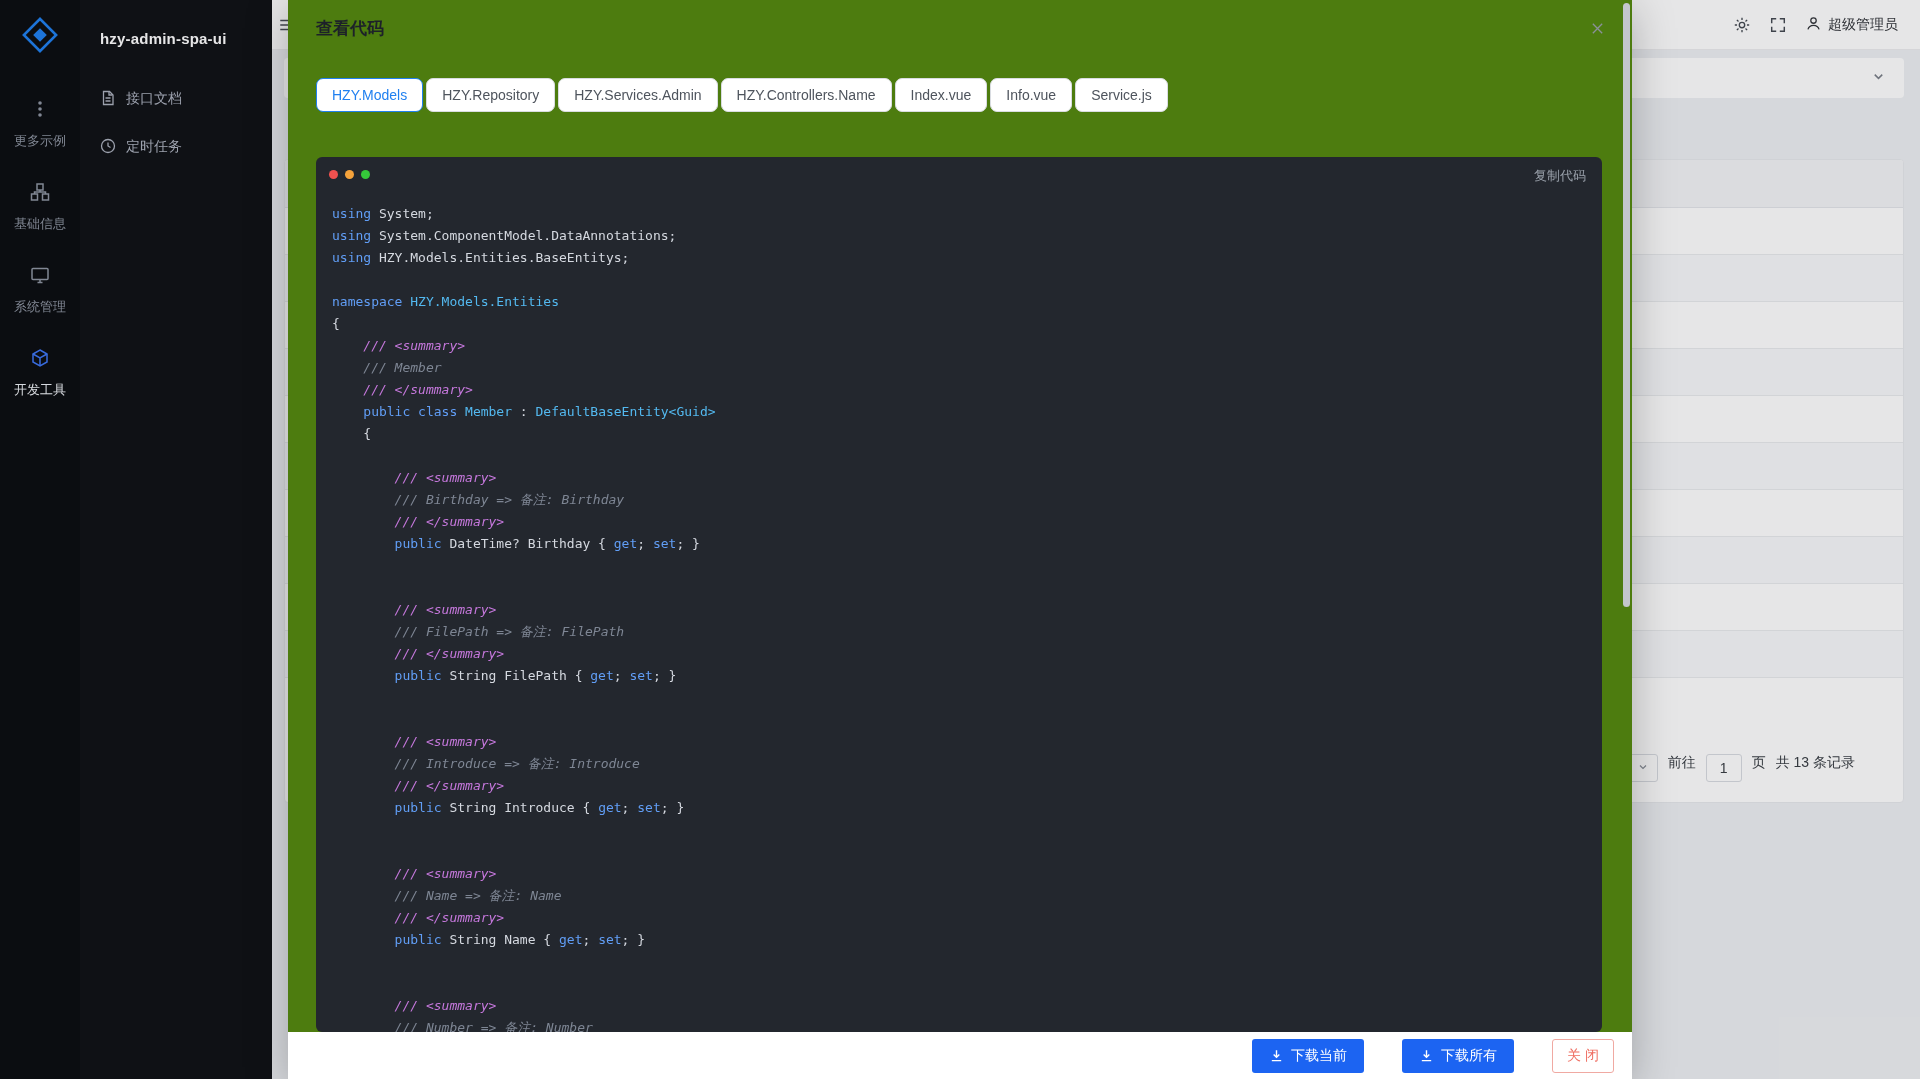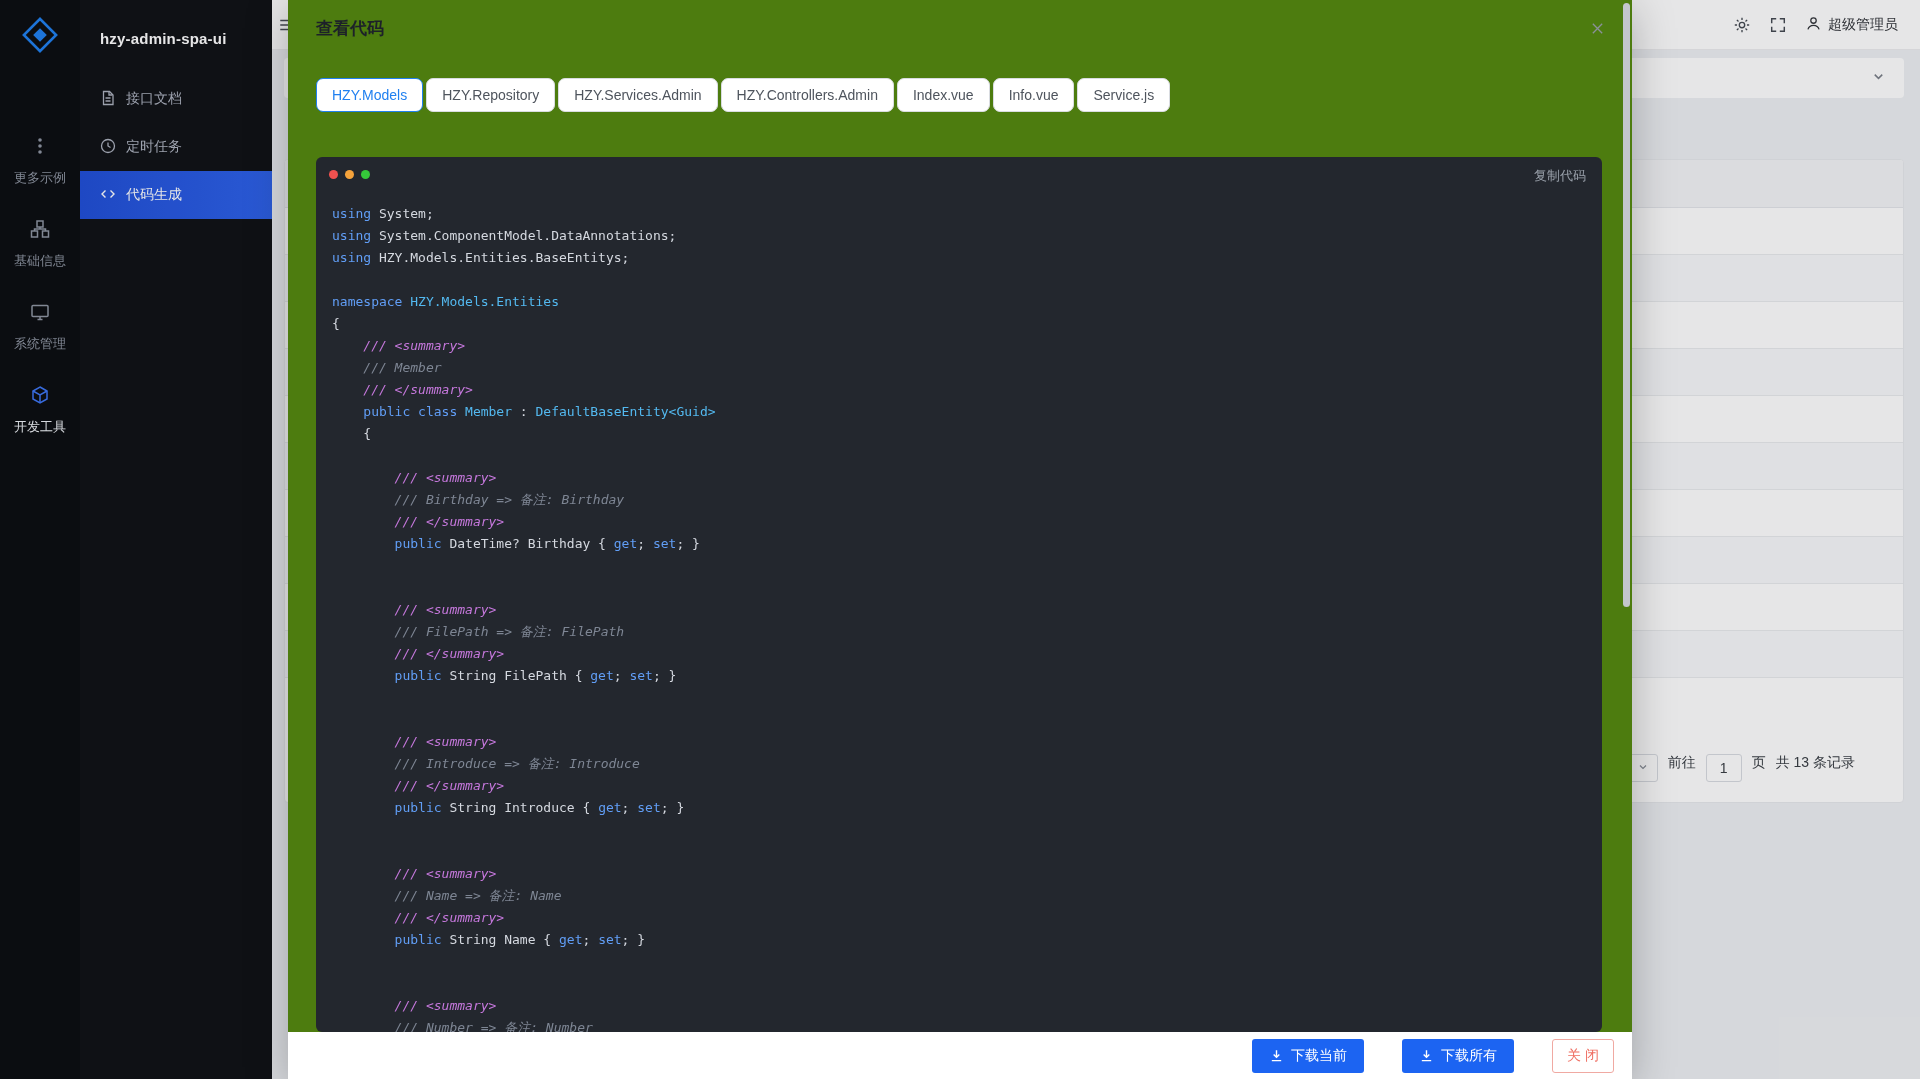--- a/index.html
+++ b/index.html
@@ -1,21 +1,21 @@
 <!DOCTYPE html>
 <html><head>
 <meta charset="utf-8">
 <style>
   *{margin:0;padding:0;box-sizing:border-box;}
   html,body{width:1920px;height:1079px;overflow:hidden;}
   body{font-family:"Liberation Sans","DejaVu Sans",sans-serif;background:#f0f2f5;}
   .stage{position:relative;width:1920px;height:1079px;overflow:hidden;}
 
   
-  .rail{position:absolute;left:0;top:0;bottom:0;width:80px;background:#0c0e11;display:flex;flex-direction:column;align-items:center;z-index:1;gap:37px;}
+  .rail{position:absolute;left:0;top:0;bottom:0;width:80px;background:#0c0e11;display:flex;flex-direction:column;align-items:center;z-index:1;}
   .rail-logo{margin-top:12px;width:46px;height:46px;display:flex;align-items:center;justify-content:center;}
   .rail-items{margin-top:26px;width:100%;}
   .rail-item{padding:15px 0 17px;display:flex;flex-direction:column;align-items:center;gap:9px;color:#8f96a3;cursor:pointer;}
   .rail-item svg{width:20px;height:20px;}
   .rail-item .lbl{font-size:13px;}
   .rail-item.active{color:#3e77f6;}
   .rail-item.active .lbl{color:#eef1f6;}
 
   
   .sidebar{position:absolute;left:80px;top:0;bottom:0;width:192px;background:#101216;z-index:1;}
@@ -133,26 +133,20 @@
           </svg></span>
       <span>接口文档</span>
     </div>
     <div class="sb-item">
       <span><svg viewBox="0 0 16 16" width="16" height="16" fill="none" stroke="currentColor" stroke-width="1.3">
             <circle cx="8" cy="8" r="6.5"></circle>
             <path d="M8 4.5V8l2.5 1.5"></path>
           </svg></span>
       <span>定时任务</span>
     </div>
-    <div class="sb-item active">
-      <span><svg viewBox="0 0 16 16" width="16" height="16" fill="none" stroke="currentColor" stroke-width="1.4">
-            <path d="M5.5 4.5L2 8l3.5 3.5M10.5 4.5L14 8l-3.5 3.5"></path>
-          </svg></span>
-      <span>代码生成</span>
-    </div>
   </div>
 
   <div class="main">
     <div class="topbar">
       <span class="hamburger"><svg viewBox="0 0 16 16" fill="none" stroke="currentColor" stroke-width="1.4">
             <path d="M2 4h12M2 8h12M2 12h12"></path>
           </svg></span>
       <div class="topbar-right">
         <span class="hicon">
             <svg viewBox="0 0 20 20" fill="none" stroke="currentColor" stroke-width="1.5">
@@ -216,21 +210,21 @@
     <div class="m-close">
         <svg viewBox="0 0 16 16" fill="none" stroke="currentColor" stroke-width="1.4">
           <path d="M3 3l10 10M13 3L3 13"></path>
         </svg>
       </div>
 
     <div class="m-tabs">
       <div class="tab active">HZY.Models</div>
       <div class="tab">HZY.Repository</div>
       <div class="tab">HZY.Services.Admin</div>
-      <div class="tab">HZY.Controllers.Admin</div>
+      <div class="tab">HZY.Controllers.Name</div>
       <div class="tab">Index.vue</div>
       <div class="tab">Info.vue</div>
       <div class="tab">Service.js</div>
     </div>
 
     <div class="m-panel">
       <div class="dots">
         <span class="dot dot-red"></span>
         <span class="dot dot-yellow"></span>
         <span class="dot dot-green"></span>

